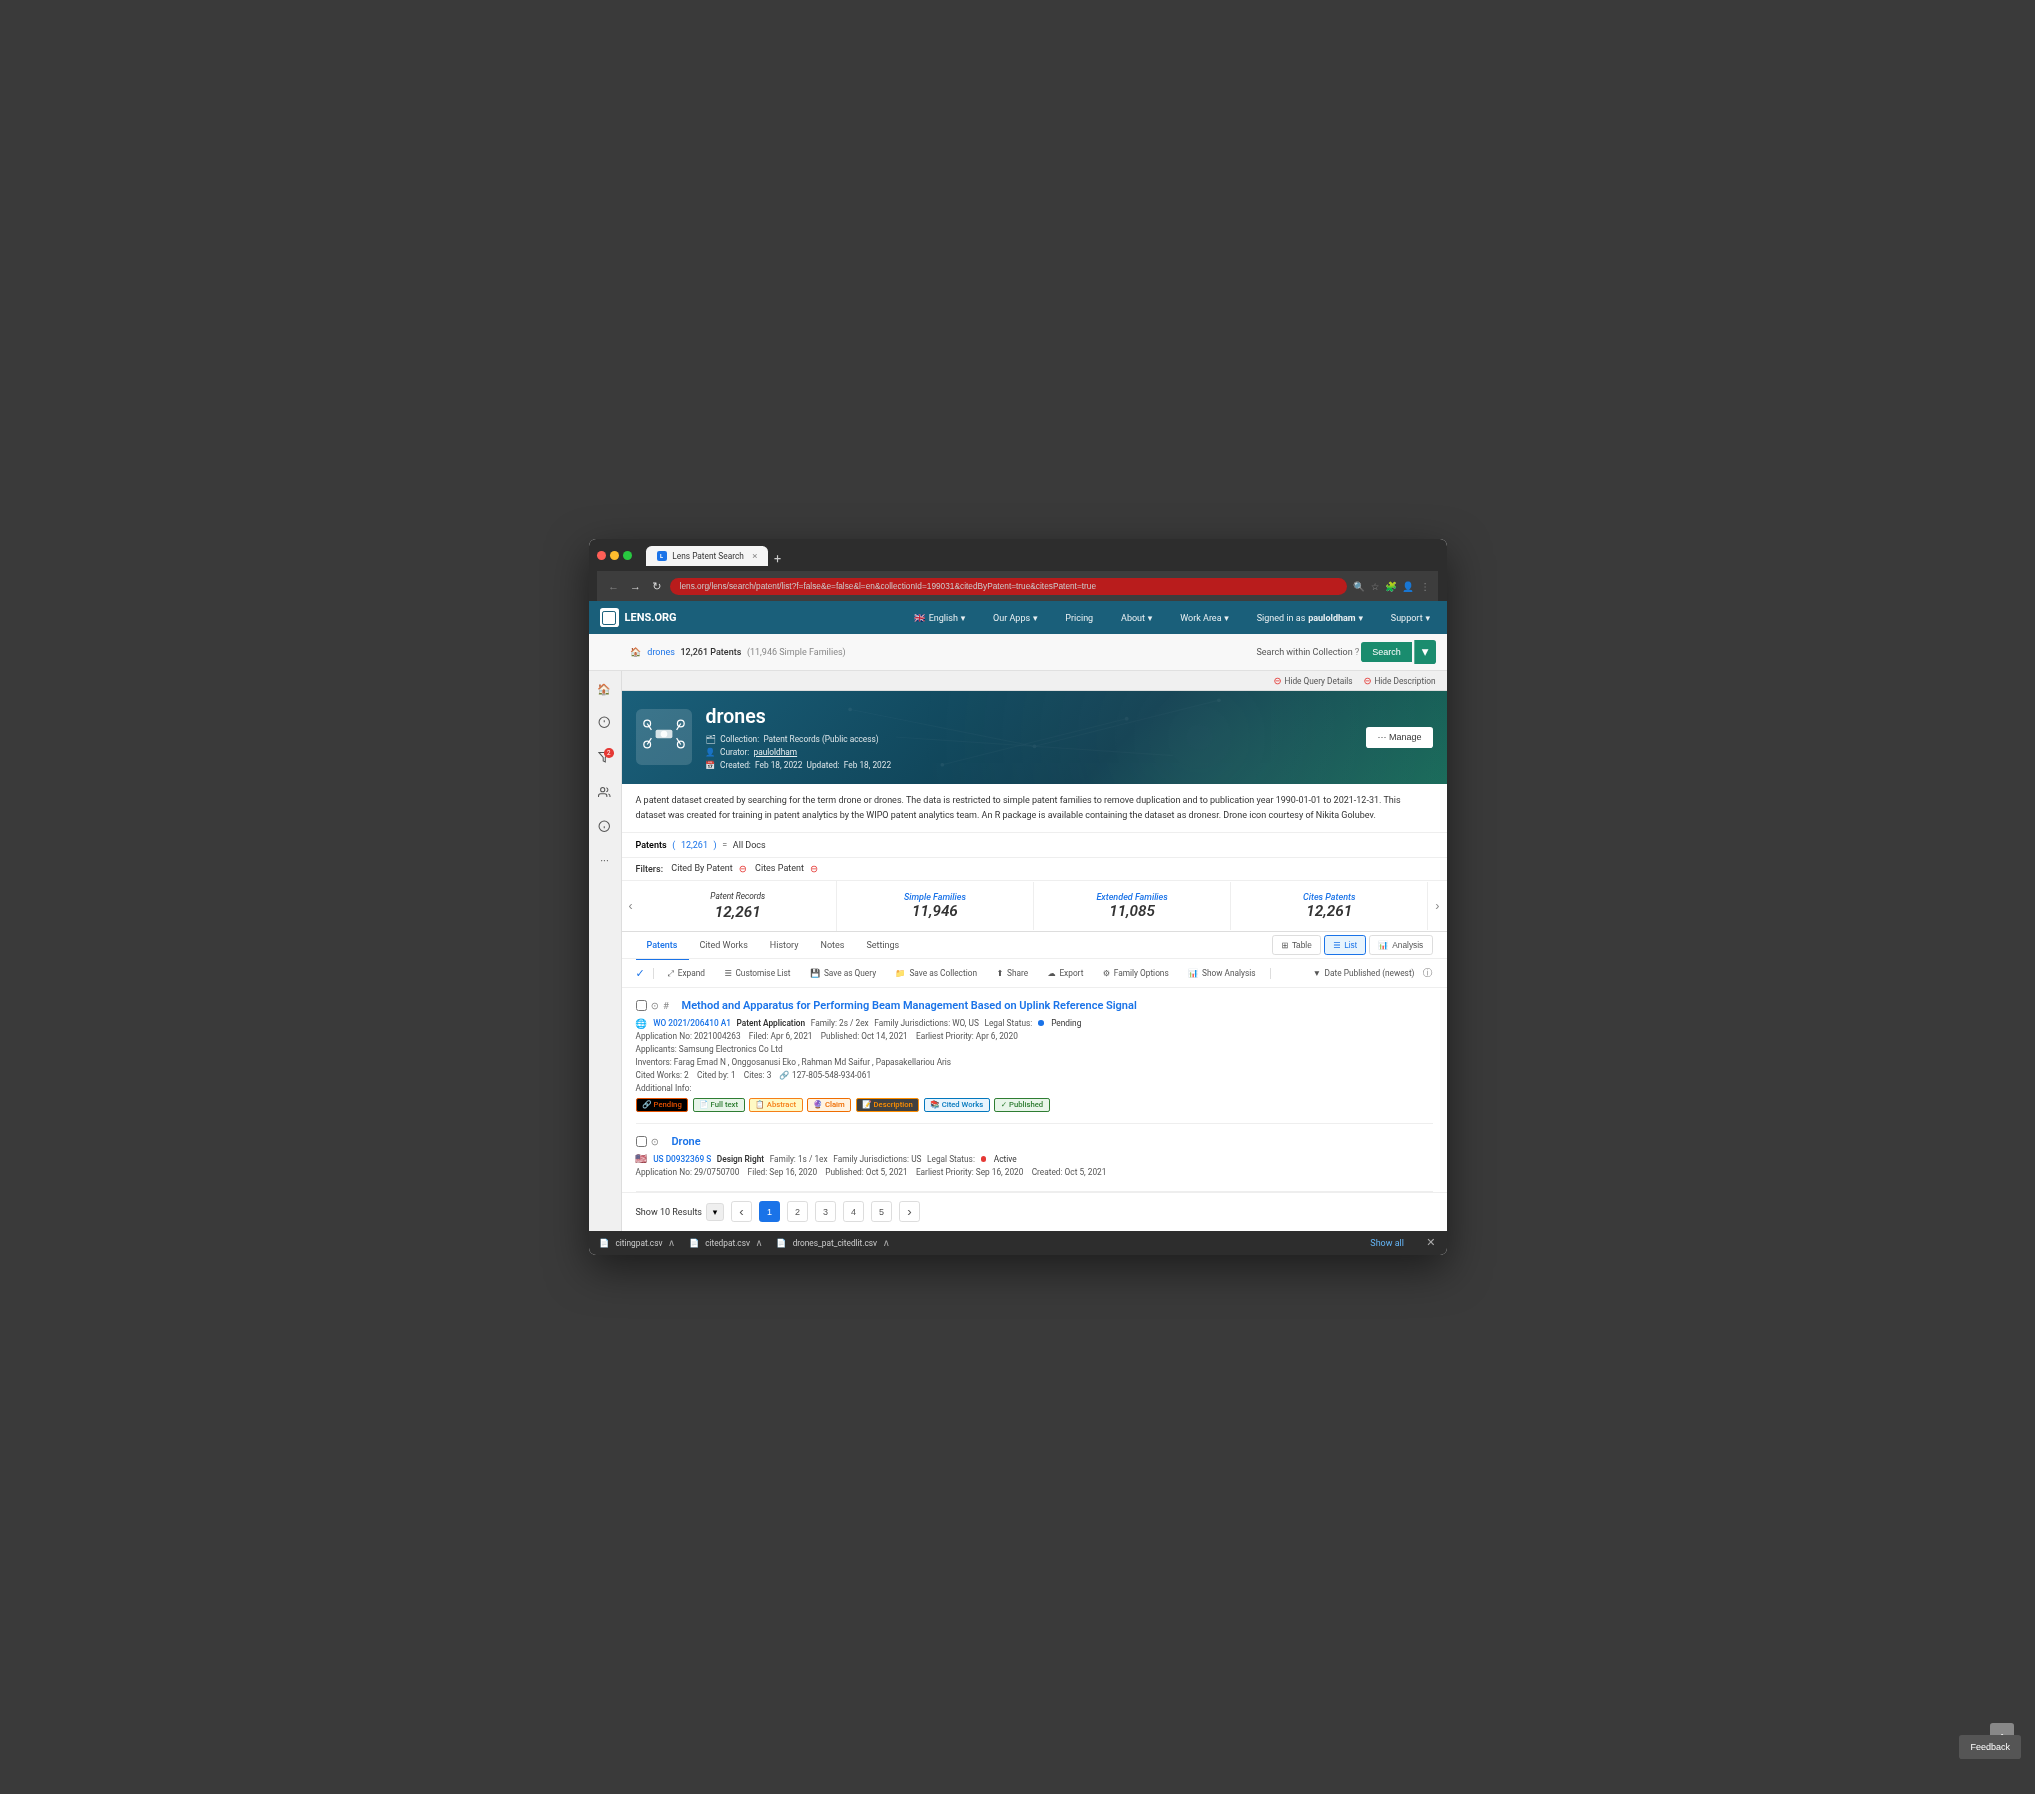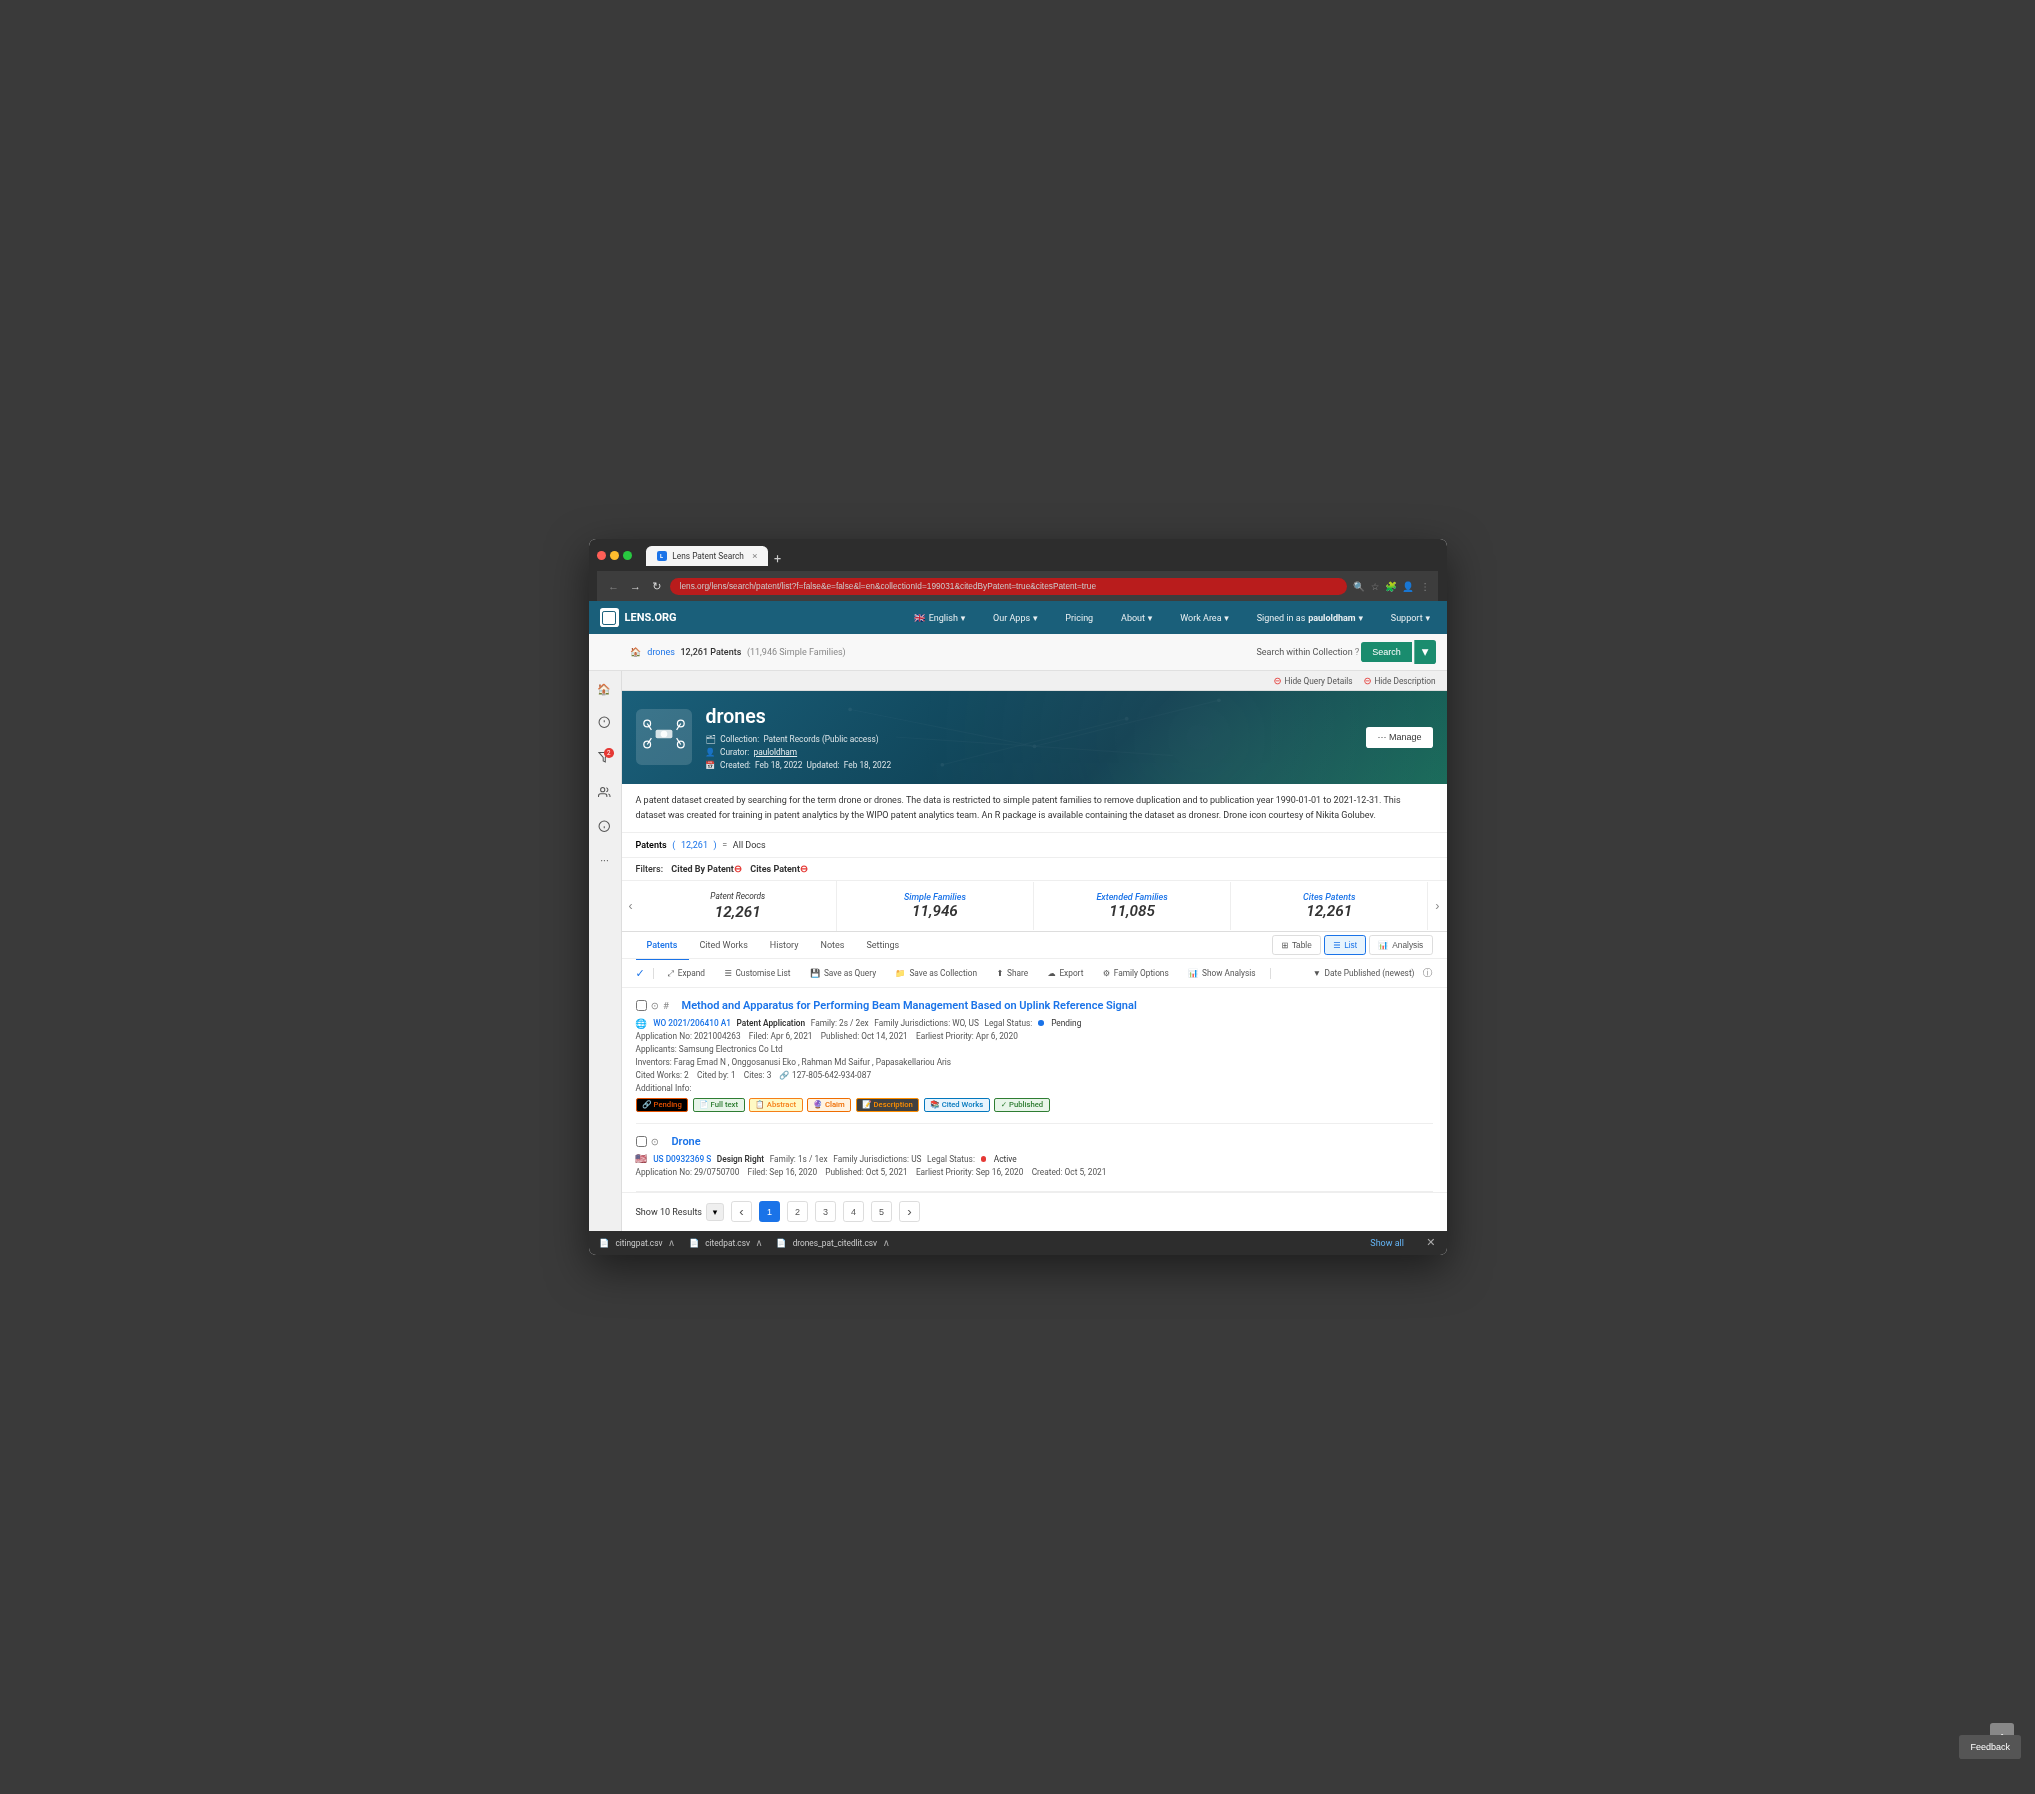--- a/index.html
+++ b/index.html
@@ -82,21 +82,21 @@
     
     
     .patents-info { padding: 7px 14px; display: flex; align-items: center; gap: 5.6px; font-size: 9px; border-bottom: 0.7px solid #eee; }
     .patents-label { font-weight: 600; }
     .equals { color: #333; }
     .all-docs { color: #333; }
     
     
     .filters-bar { padding: 5.6px 14px; display: flex; align-items: center; gap: 8.3px; font-size: 9px; border-bottom: 0.7px solid #eee; }
     .filters-label { font-weight: 500; color: #333; }
-    .filter-tag { display: flex; align-items: flex-end; gap: 0; color: #333; font-size: 9px; font-weight: bold; }
+    .filter-tag { display: flex; align-items: flex-start; gap: 6px; color: #333; font-size: 9px; }
     .filter-remove { color: #e53935; cursor: pointer; font-size: 9.7px; }
     
     
     .stats-row { display: flex; align-items: center; border-bottom: 0.7px solid #ddd; }
     .stats-nav-btn { background: none; border: none; color: #888; font-size: 12.5px; cursor: pointer; padding: 0 7px; }
     .stat-card { flex: 1; padding: 9.7px 14px; text-align: center; border-right: 0.7px solid #eee; font-style: italic; }
     .stat-card:last-child { border-right: none; }
     .stat-label { font-size: 8.3px; color: #333; margin-bottom: 2.8px; }
     .stat-value { font-size: 15.3px; font-weight: 600; color: #333; }
     .stat-value.linked { color: #1a73e8; cursor: pointer; font-size: 9px; font-weight: 500; }
@@ -514,21 +514,21 @@
             <div class="patent-details">Applicants: Samsung Electronics Co Ltd</div>
             <div class="patent-details">Inventors: Farag Emad N , Onggosanusi Eko , Rahman Md Saifur , Papasakellariou Aris</div>
             <div class="patent-details">
               <span>Cited Works: 2</span>
               &nbsp;&nbsp;
               <span>Cited by: 1</span>
               &nbsp;&nbsp;
               <span>Cites: 3</span>
               &nbsp;&nbsp;
               <span>🔗</span>
-              <span>127-805-642-934-087</span>
+              <span>127-805-548-934-061</span>
             </div>
             <div class="patent-details">Additional Info:</div>
             <div class="patent-tags">
               <span class="ptag ptag-pending">🔗 Pending</span>
               <span class="ptag ptag-fulltext">📄 Full text</span>
               <span class="ptag ptag-abstract">📋 Abstract</span>
               <span class="ptag ptag-claim">🔮 Claim</span>
               <span class="ptag ptag-description">📝 Description</span>
               <span class="ptag ptag-citedworks">📚 Cited Works</span>
               <span class="ptag ptag-published">✓ Published</span>

